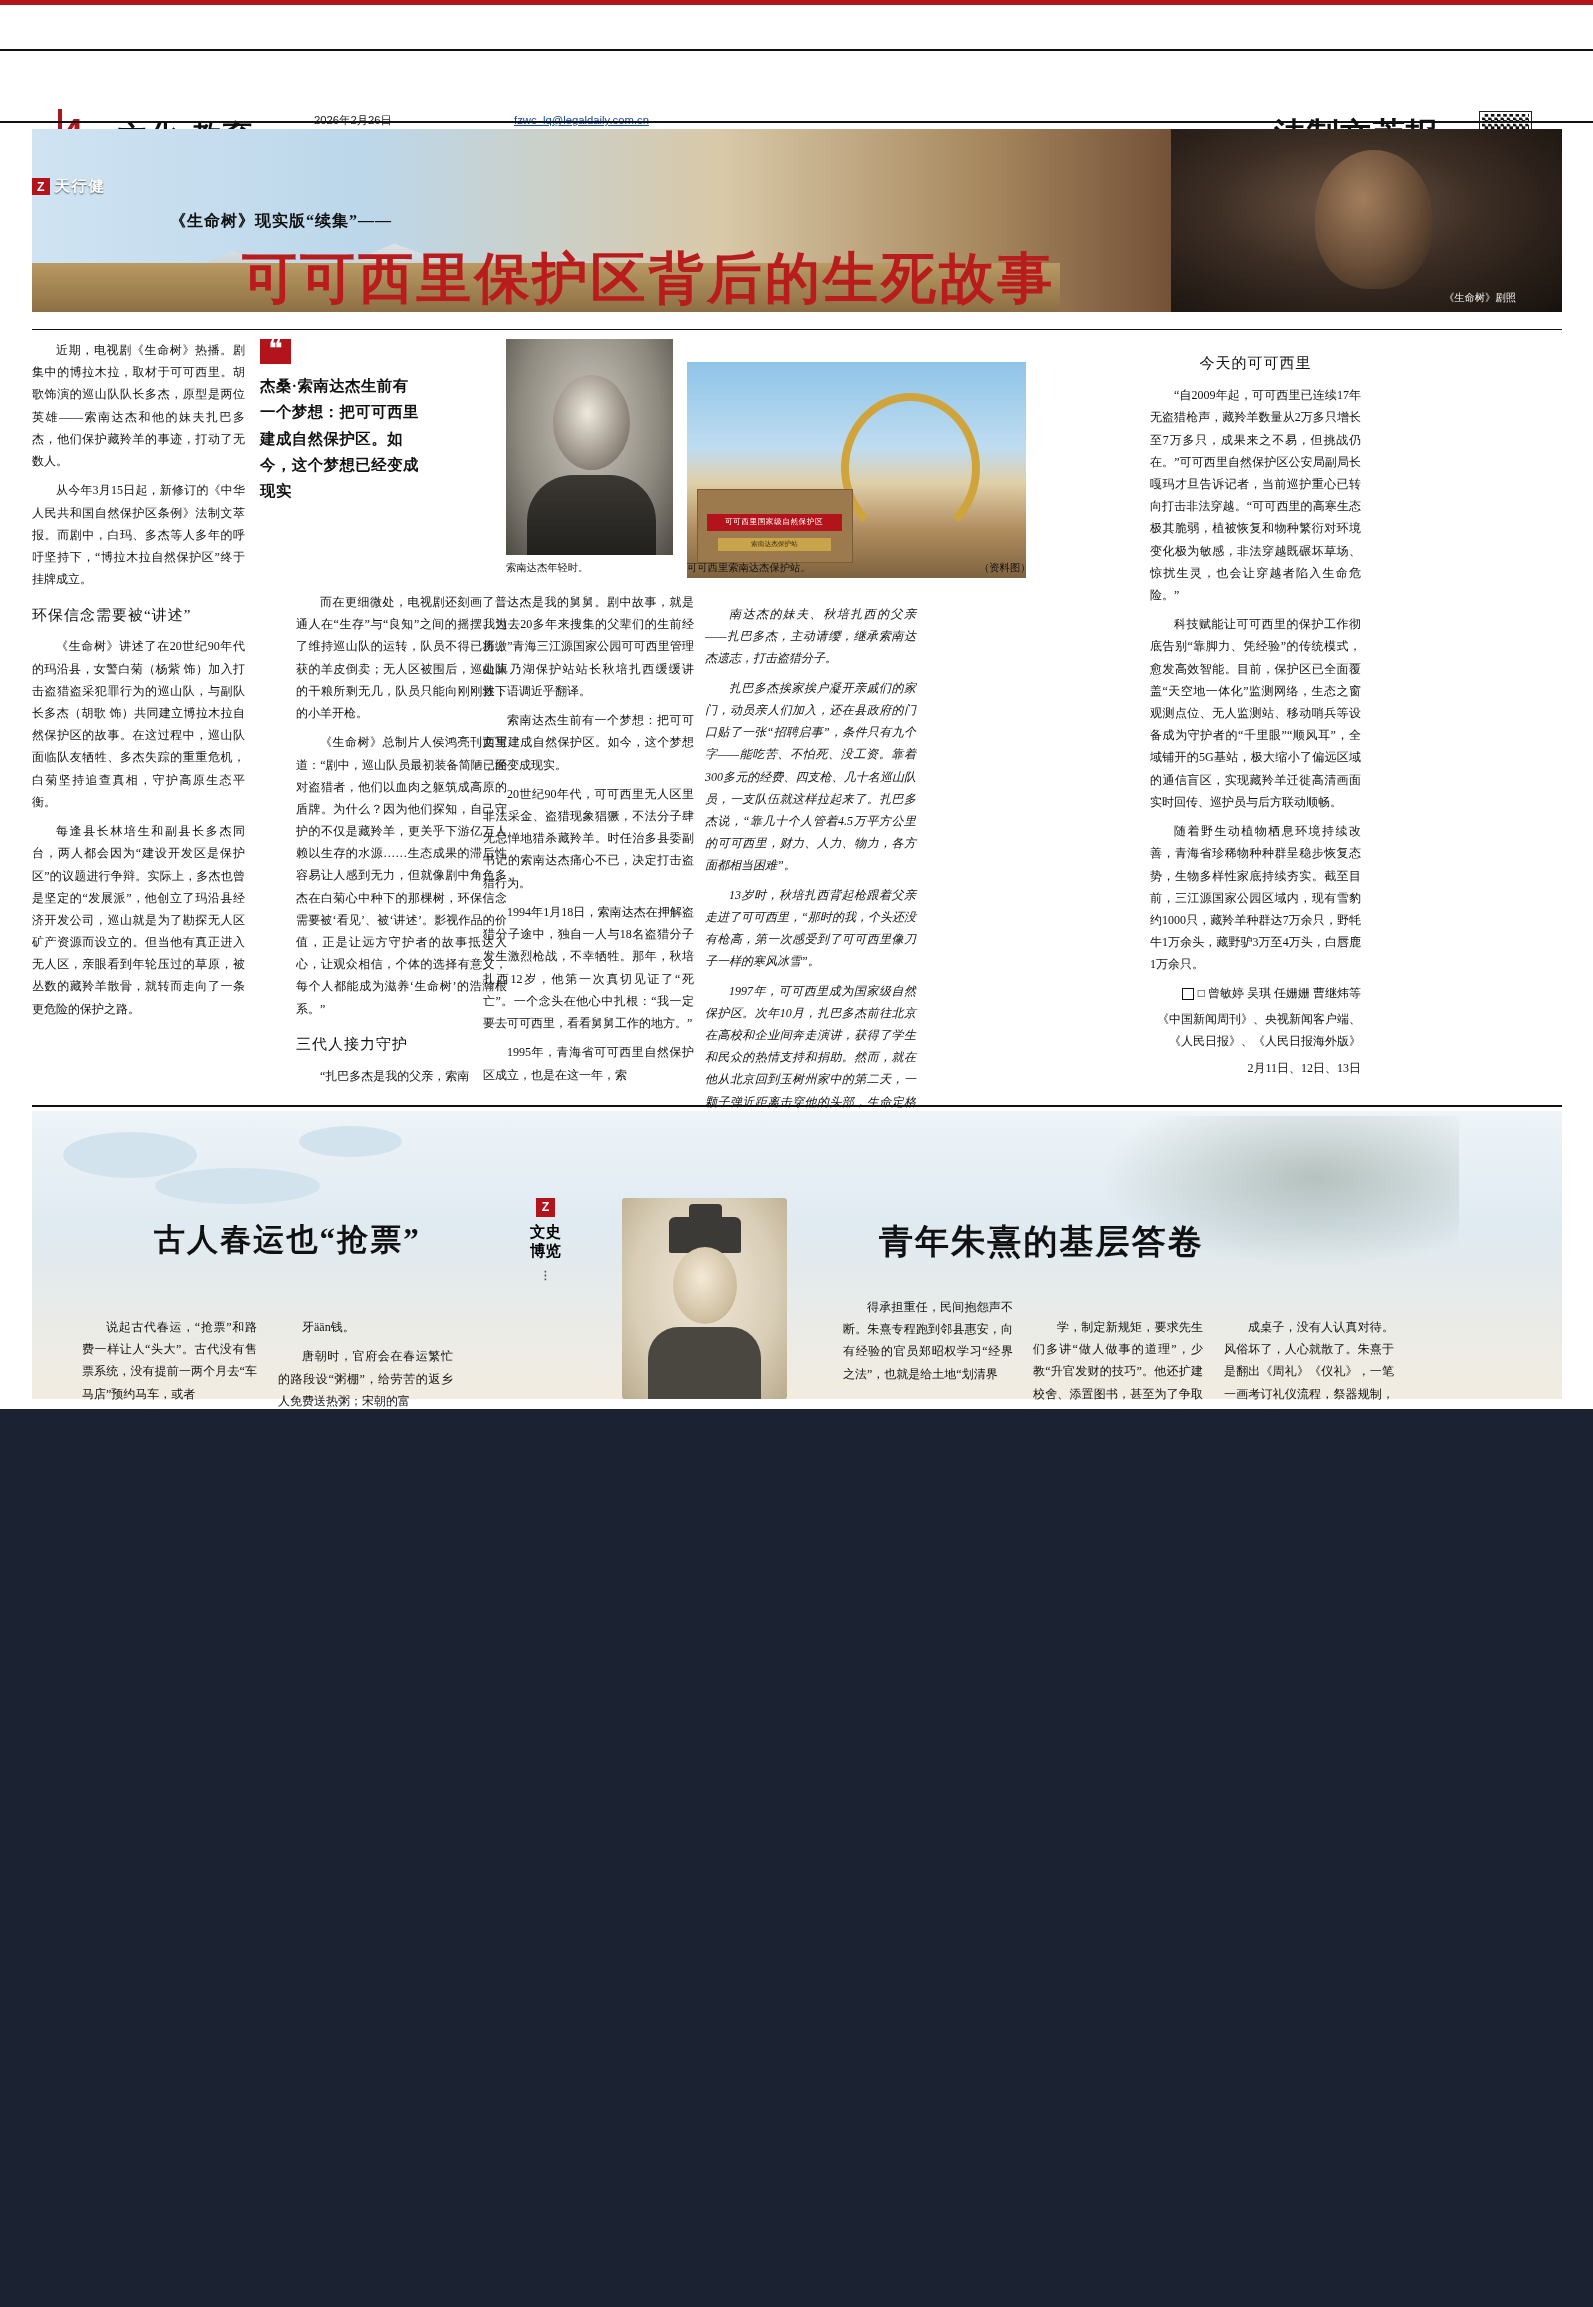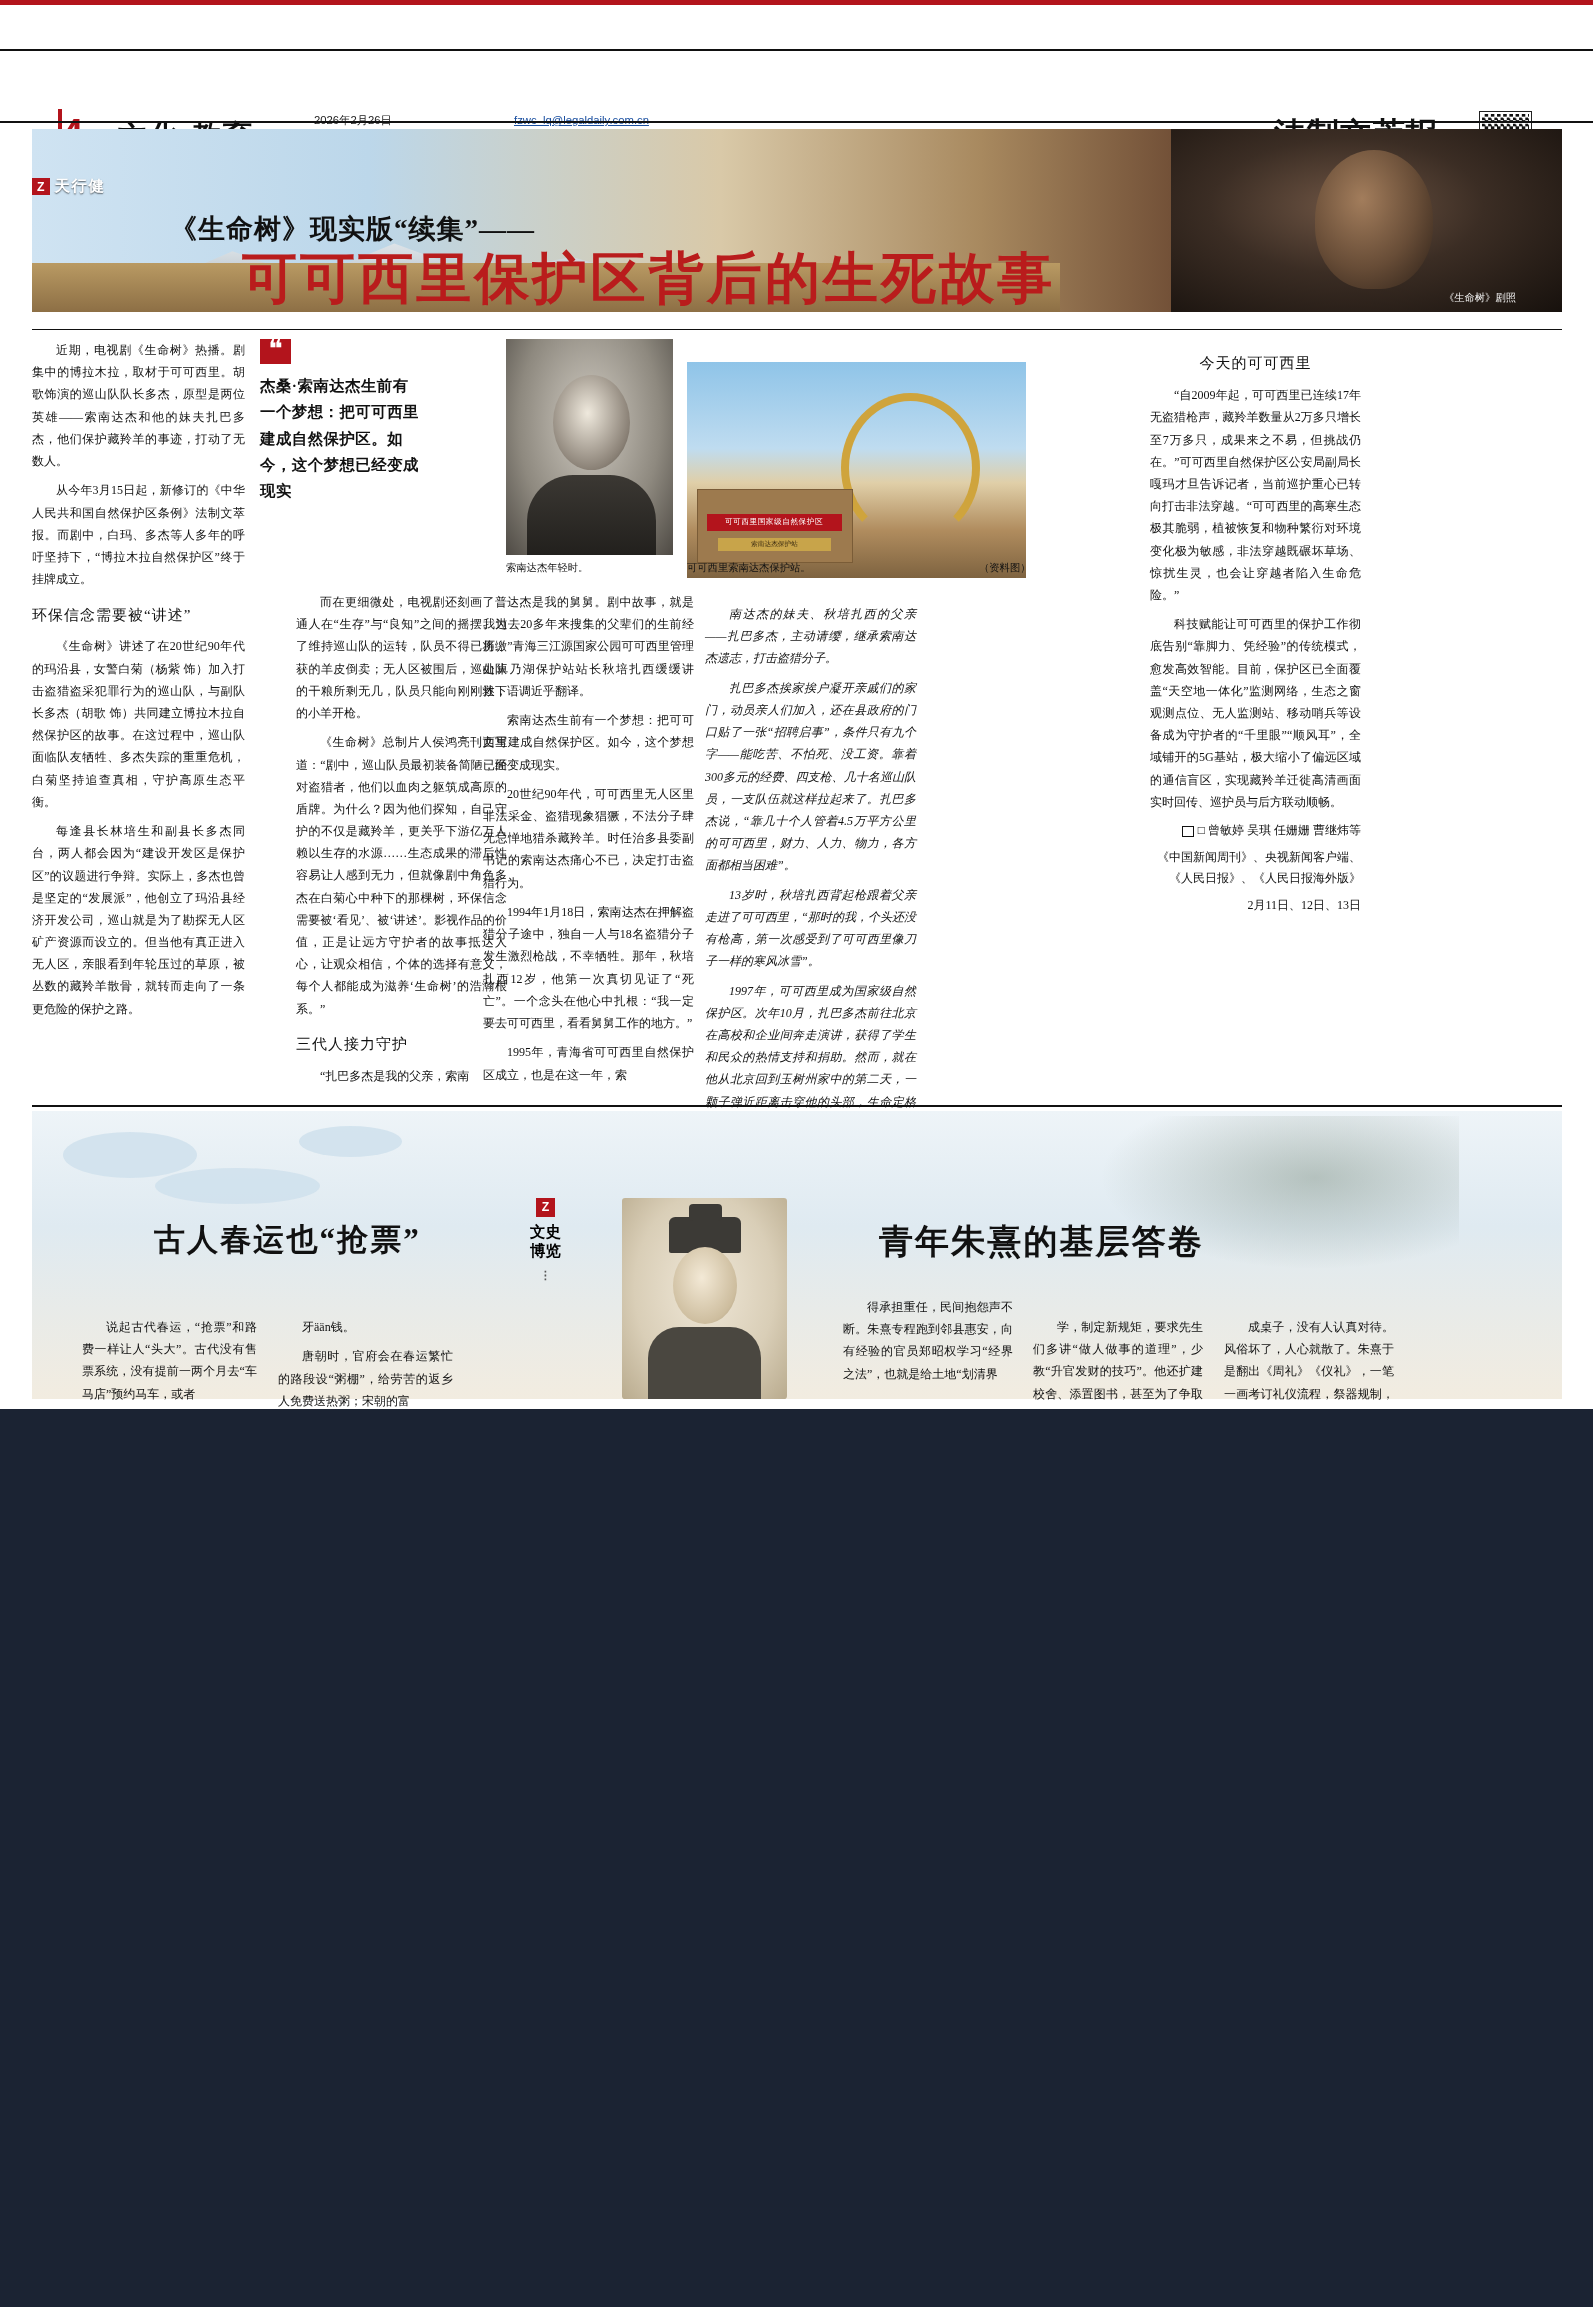--- a/index.html
+++ b/index.html
@@ -34,21 +34,21 @@
   .hero .face{position:absolute;right:0;top:0;width:391px;height:183px;
         background:radial-gradient(ellipse at 45% 42%,#6d5443 0%,#3b2d24 45%,#17110d 100%);}
   .hero .facehi{position:absolute;right:129px;top:20.6px;width:118px;height:139px;border-radius:50% 50% 45% 45%;
         background:radial-gradient(ellipse at 40% 35%,#a9825f 0%,#6b4f38 55%,#2a1e16 100%);opacity:.9;}
   .hero-caption{position:absolute;right:46px;bottom:7.2px;font-size:10.3px;color:#fff;opacity:.95;}
   .hero-tag{position:absolute;left:32px;top:176px;display:flex;align-items:center;gap:5.1px;}
   .tag-z{width:17.5px;height:17.5px;background:#b3141c;color:#fff;font-weight:bold;font-size:12.3px;
          display:flex;align-items:center;justify-content:center;font-family:"Liberation Sans",sans-serif;}
   .tag-text{color:#fff;font-size:15.4px;font-weight:bold;letter-spacing:1.5px;text-shadow:0 0.5px 1.5px rgba(0,0,0,.6);}
 
-  .kicker{position:absolute;left:170px;top:211px;font-size:27px;font-weight:bold;color:#111;letter-spacing:1px;}
+  .kicker{position:absolute;left:170px;top:211px;font-size:16px;font-weight:bold;color:#111;letter-spacing:1px;}
   .headline{position:absolute;left:242px;top:242px;font-size:55px;font-weight:bold;color:#b91c1c;letter-spacing:3.1px;
             font-family:"Liberation Serif",serif;}
 
   .thinrule{position:absolute;left:32px;top:329px;width:1530px;height:1px;background:#111;}
 
   
   .col{position:absolute;top:339px;font-size:12px;line-height:1.85;color:#111;text-align:justify;}
   .col p{margin:0 0 7.2px 0;text-indent:2em;}
   .col h3{margin:11.3px 0 6.2px 0;font-size:15px;font-weight:normal;letter-spacing:1px;text-indent:0;}
   .c1{left:32px;width:213px;}
@@ -215,20 +215,21 @@
       <p>13岁时，秋培扎西背起枪跟着父亲走进了可可西里，“那时的我，个头还没有枪高，第一次感受到了可可西里像刀子一样的寒风冰雪”。</p>
       <p>1997年，可可西里成为国家级自然保护区。次年10月，扎巴多杰前往北京在高校和企业间奔走演讲，获得了学生和民众的热情支持和捐助。然而，就在他从北京回到玉树州家中的第二天，一颗子弹近距离击穿他的头部，生命定格在46岁。</p>
       <p>父亲离开后，秋培扎西的每个寒暑假，他仍跟着巡山队员守护可可西里。</p>
       <p>大学毕业后，秋培扎西又反复辗回到这里，成为可可西里的森林警察，沿着父辈的足迹，继续巡护无人区。2014年，秋培扎西成为三江源国家公园可可西里管理处卓乃湖保护站的站长，依然坚守在无人区。</p>
     </div>
 
     <div class="col c5" style="left:1150px;width:211px;top:339px;">
       <h3 style="text-align:center;">今天的可可西里</h3>
       <p>“自2009年起，可可西里已连续17年无盗猎枪声，藏羚羊数量从2万多只增长至7万多只，成果来之不易，但挑战仍在。”可可西里自然保护区公安局副局长嘎玛才旦告诉记者，当前巡护重心已转向打击非法穿越。“可可西里的高寒生态极其脆弱，植被恢复和物种繁衍对环境变化极为敏感，非法穿越既碾坏草场、惊扰生灵，也会让穿越者陷入生命危险。”</p>
       <p>科技赋能让可可西里的保护工作彻底告别“靠脚力、凭经验”的传统模式，愈发高效智能。目前，保护区已全面覆盖“天空地一体化”监测网络，生态之窗观测点位、无人监测站、移动哨兵等设备成为守护者的“千里眼”“顺风耳”，全域铺开的5G基站，极大缩小了偏远区域的通信盲区，实现藏羚羊迁徙高清画面实时回传、巡护员与后方联动顺畅。</p>
+      <p>随着野生动植物栖息环境持续改善，青海省珍稀物种种群呈稳步恢复态势，生物多样性家底持续夯实。截至目前，三江源国家公园区域内，现有雪豹约1000只，藏羚羊种群达7万余只，野牦牛1万余头，藏野驴3万至4万头，白唇鹿1万余只。</p>
       <div class="byline">
         <span class="boxmark"></span><span>□ 曾敏婷 吴琪 任姗姗 曹继炜等</span>
       </div>
       <div class="byline">《中国新闻周刊》、央视新闻客户端、《人民日报》、《人民日报海外版》</div>
       <div class="byline">2月11日、12日、13日</div>
     </div>
 
     <div class="botrule"></div>
     <div class="bottomband">
       <div class="cloud" style="left:31px;top:20.6px;width:134px;height:46px;"></div>

